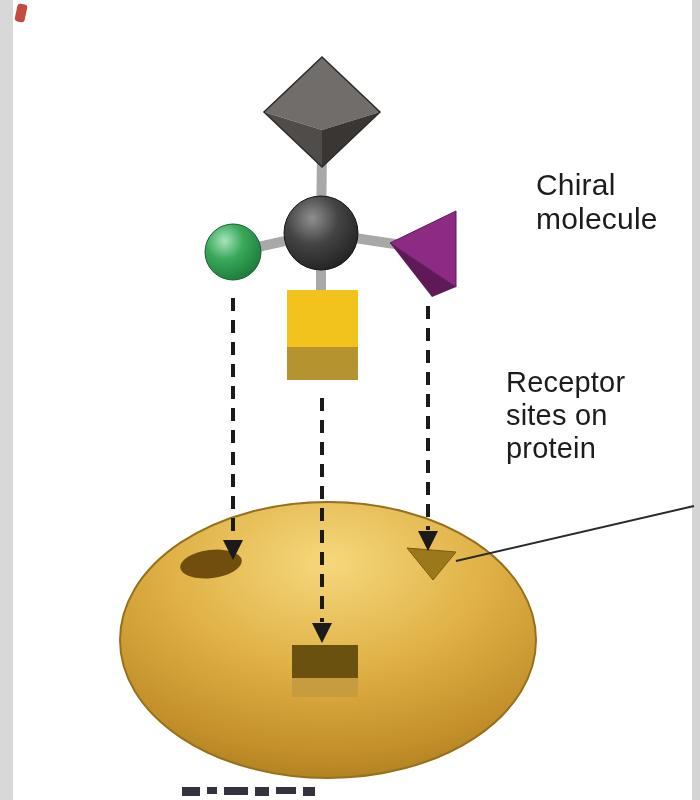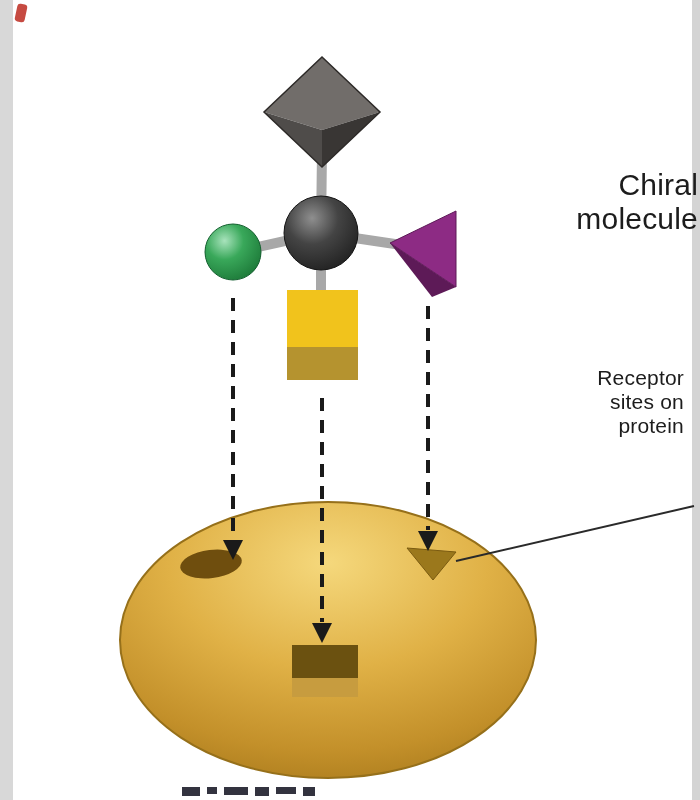--- a/index.html
+++ b/index.html
@@ -10,27 +10,27 @@
     overflow:hidden;
     font-family:"Liberation Sans", sans-serif;
   }
   .edge-strip{position:absolute;top:0;height:800px;background:#d8d8d8;}
   .edge-left{left:0;width:13px;}
   .edge-right{right:0;width:8px;background:#d4d4d4;}
   .art{position:absolute;left:0;top:0;}
   .label{
     position:absolute;
     color:#1c1c1c;
-    text-align:right;
+    text-align:left;
     white-space:pre-line;
     line-height:1.14;
     letter-spacing:0.2px;
   }
   .label-chiral{left:536px;top:168px;width:162px;font-size:30px;}
-  .label-receptor{left:526px;top:366px;width:158px;font-size:21px;}
+  .label-receptor{left:506px;top:366px;width:158px;font-size:29px;}
   .red-mark{
     position:absolute;left:16px;top:4px;width:10px;height:18px;
     background:#c0362c;border-radius:3px;transform:rotate(12deg);opacity:.9;
   }
   .cropped-caption{
     position:absolute;left:182px;top:787px;height:13px;width:200px;
     display:flex;align-items:flex-start;gap:7px;
   }
   .cropped-caption span{display:block;background:#33333f;}
 </style>

